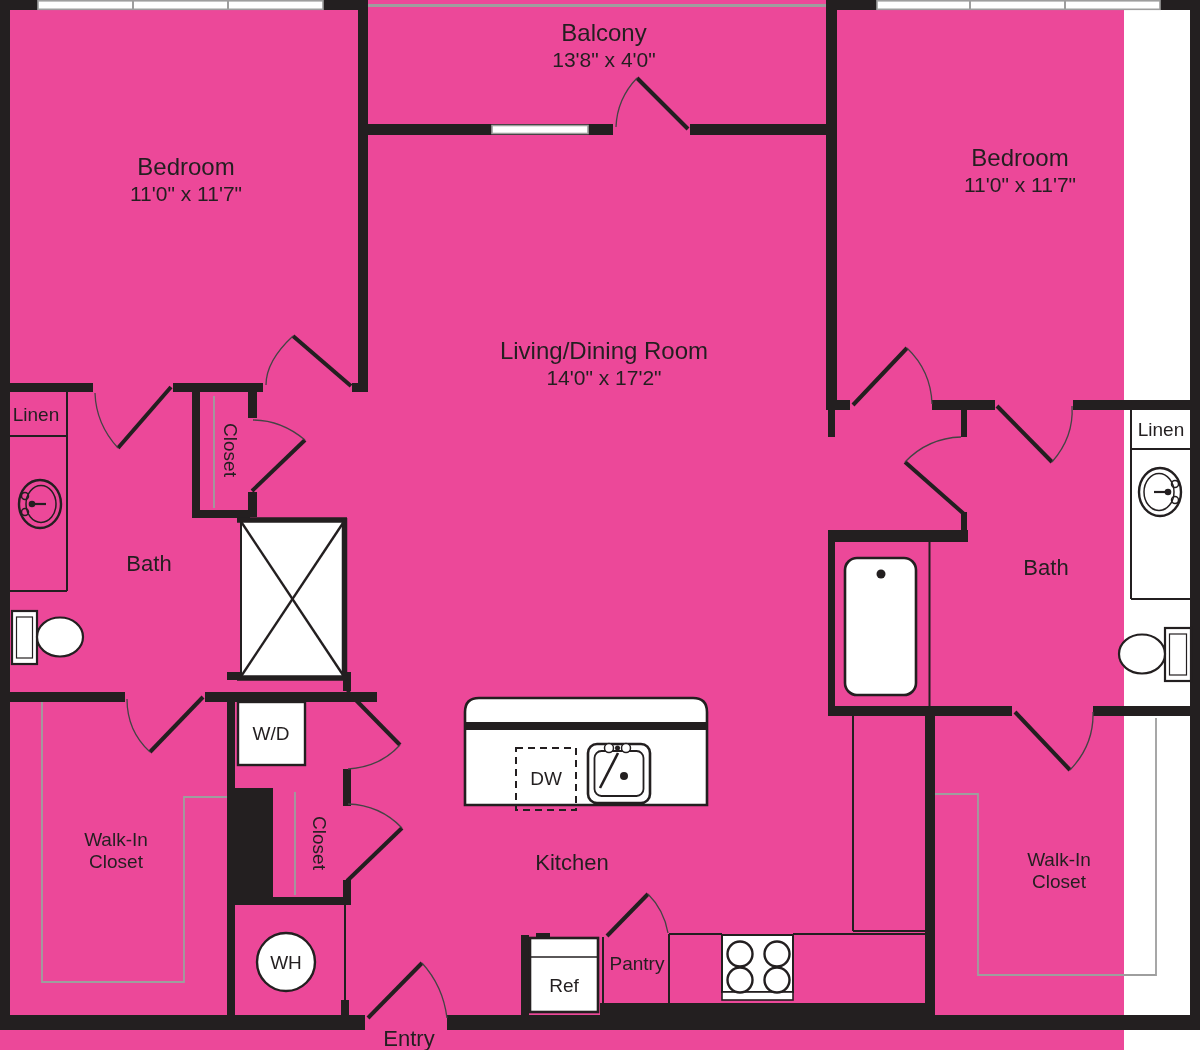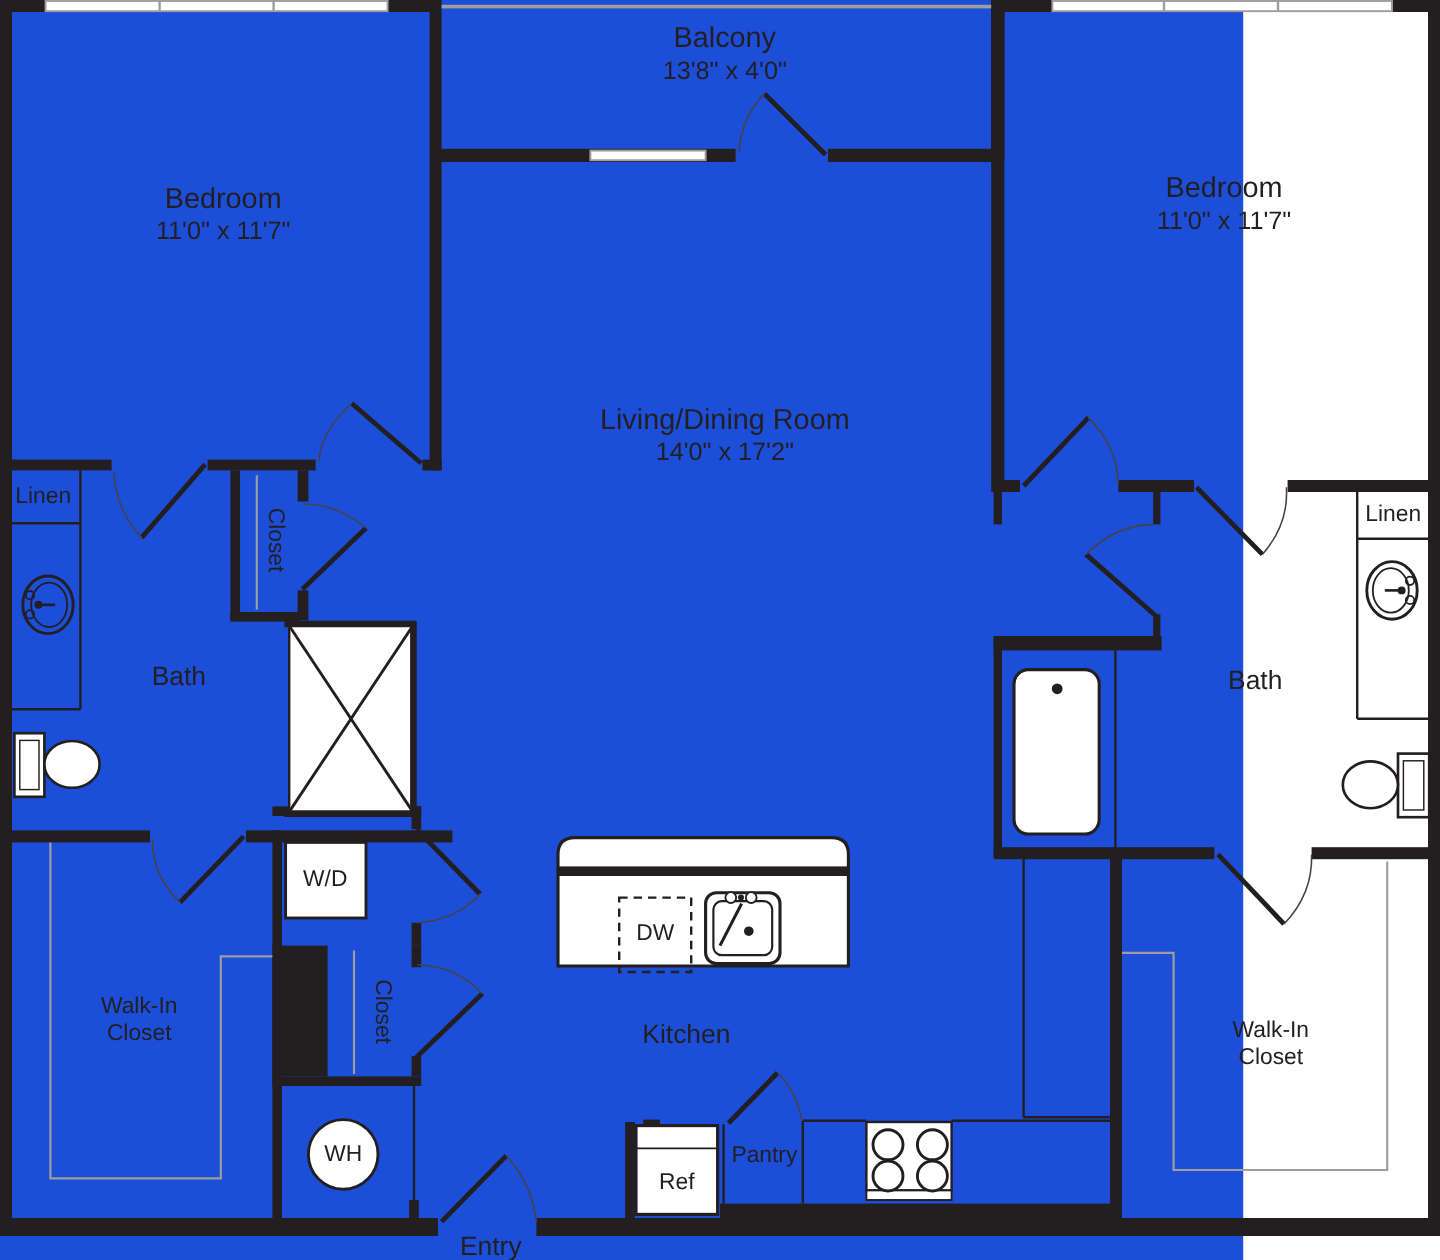--- a/index.html
+++ b/index.html
@@ -1,16 +1,16 @@
 <!DOCTYPE html>
 <html><head>
 <meta charset="utf-8">
 <style>
   html,body{margin:0;padding:0;background:#fff;}
-  .plan-wrap{width:1036px;height:1050px;background:#1d4ed8;position:relative;}
+  .plan-wrap{width:1124px;height:1050px;background:#ec4899;position:relative;}
   svg{display:block;}
   text{font-family:"Liberation Sans", sans-serif; fill:#231f20;}
   .room-name{font-size:24px;}
   .room-dims{font-size:21px;}
   .small-label{font-size:19px;}
   .mid-label{font-size:22px;}
 </style>
 </head>
 <body>
 

